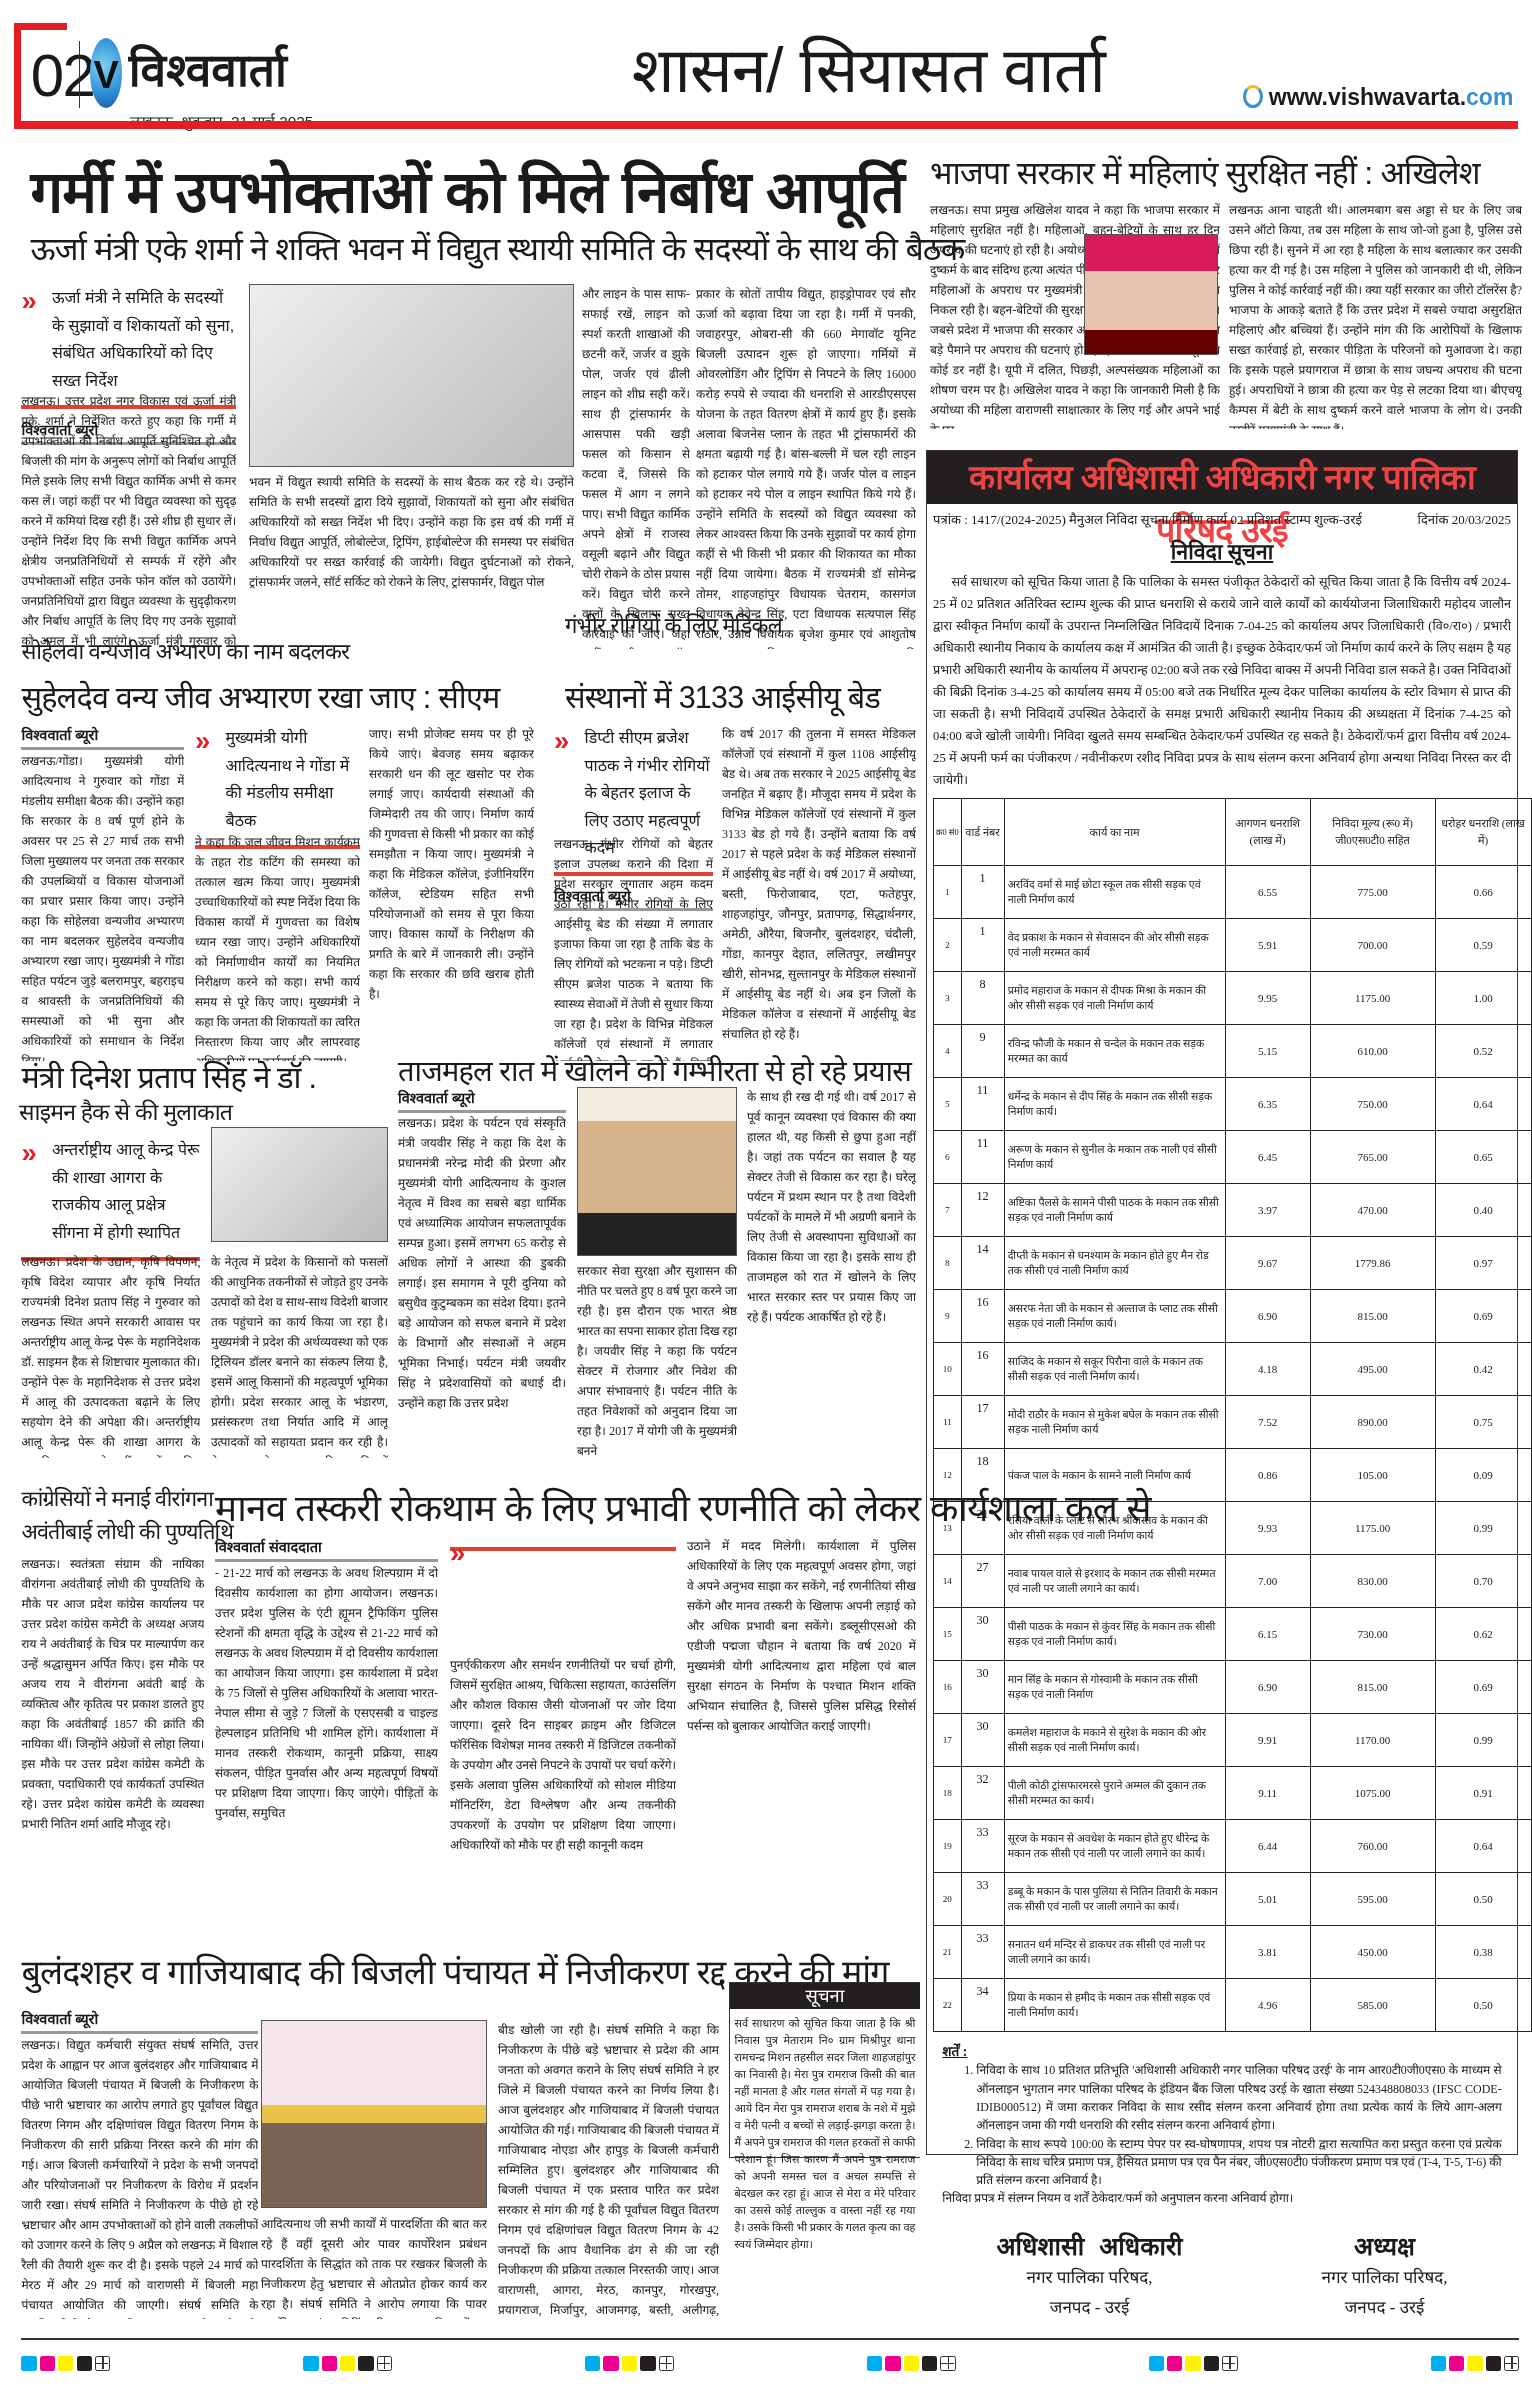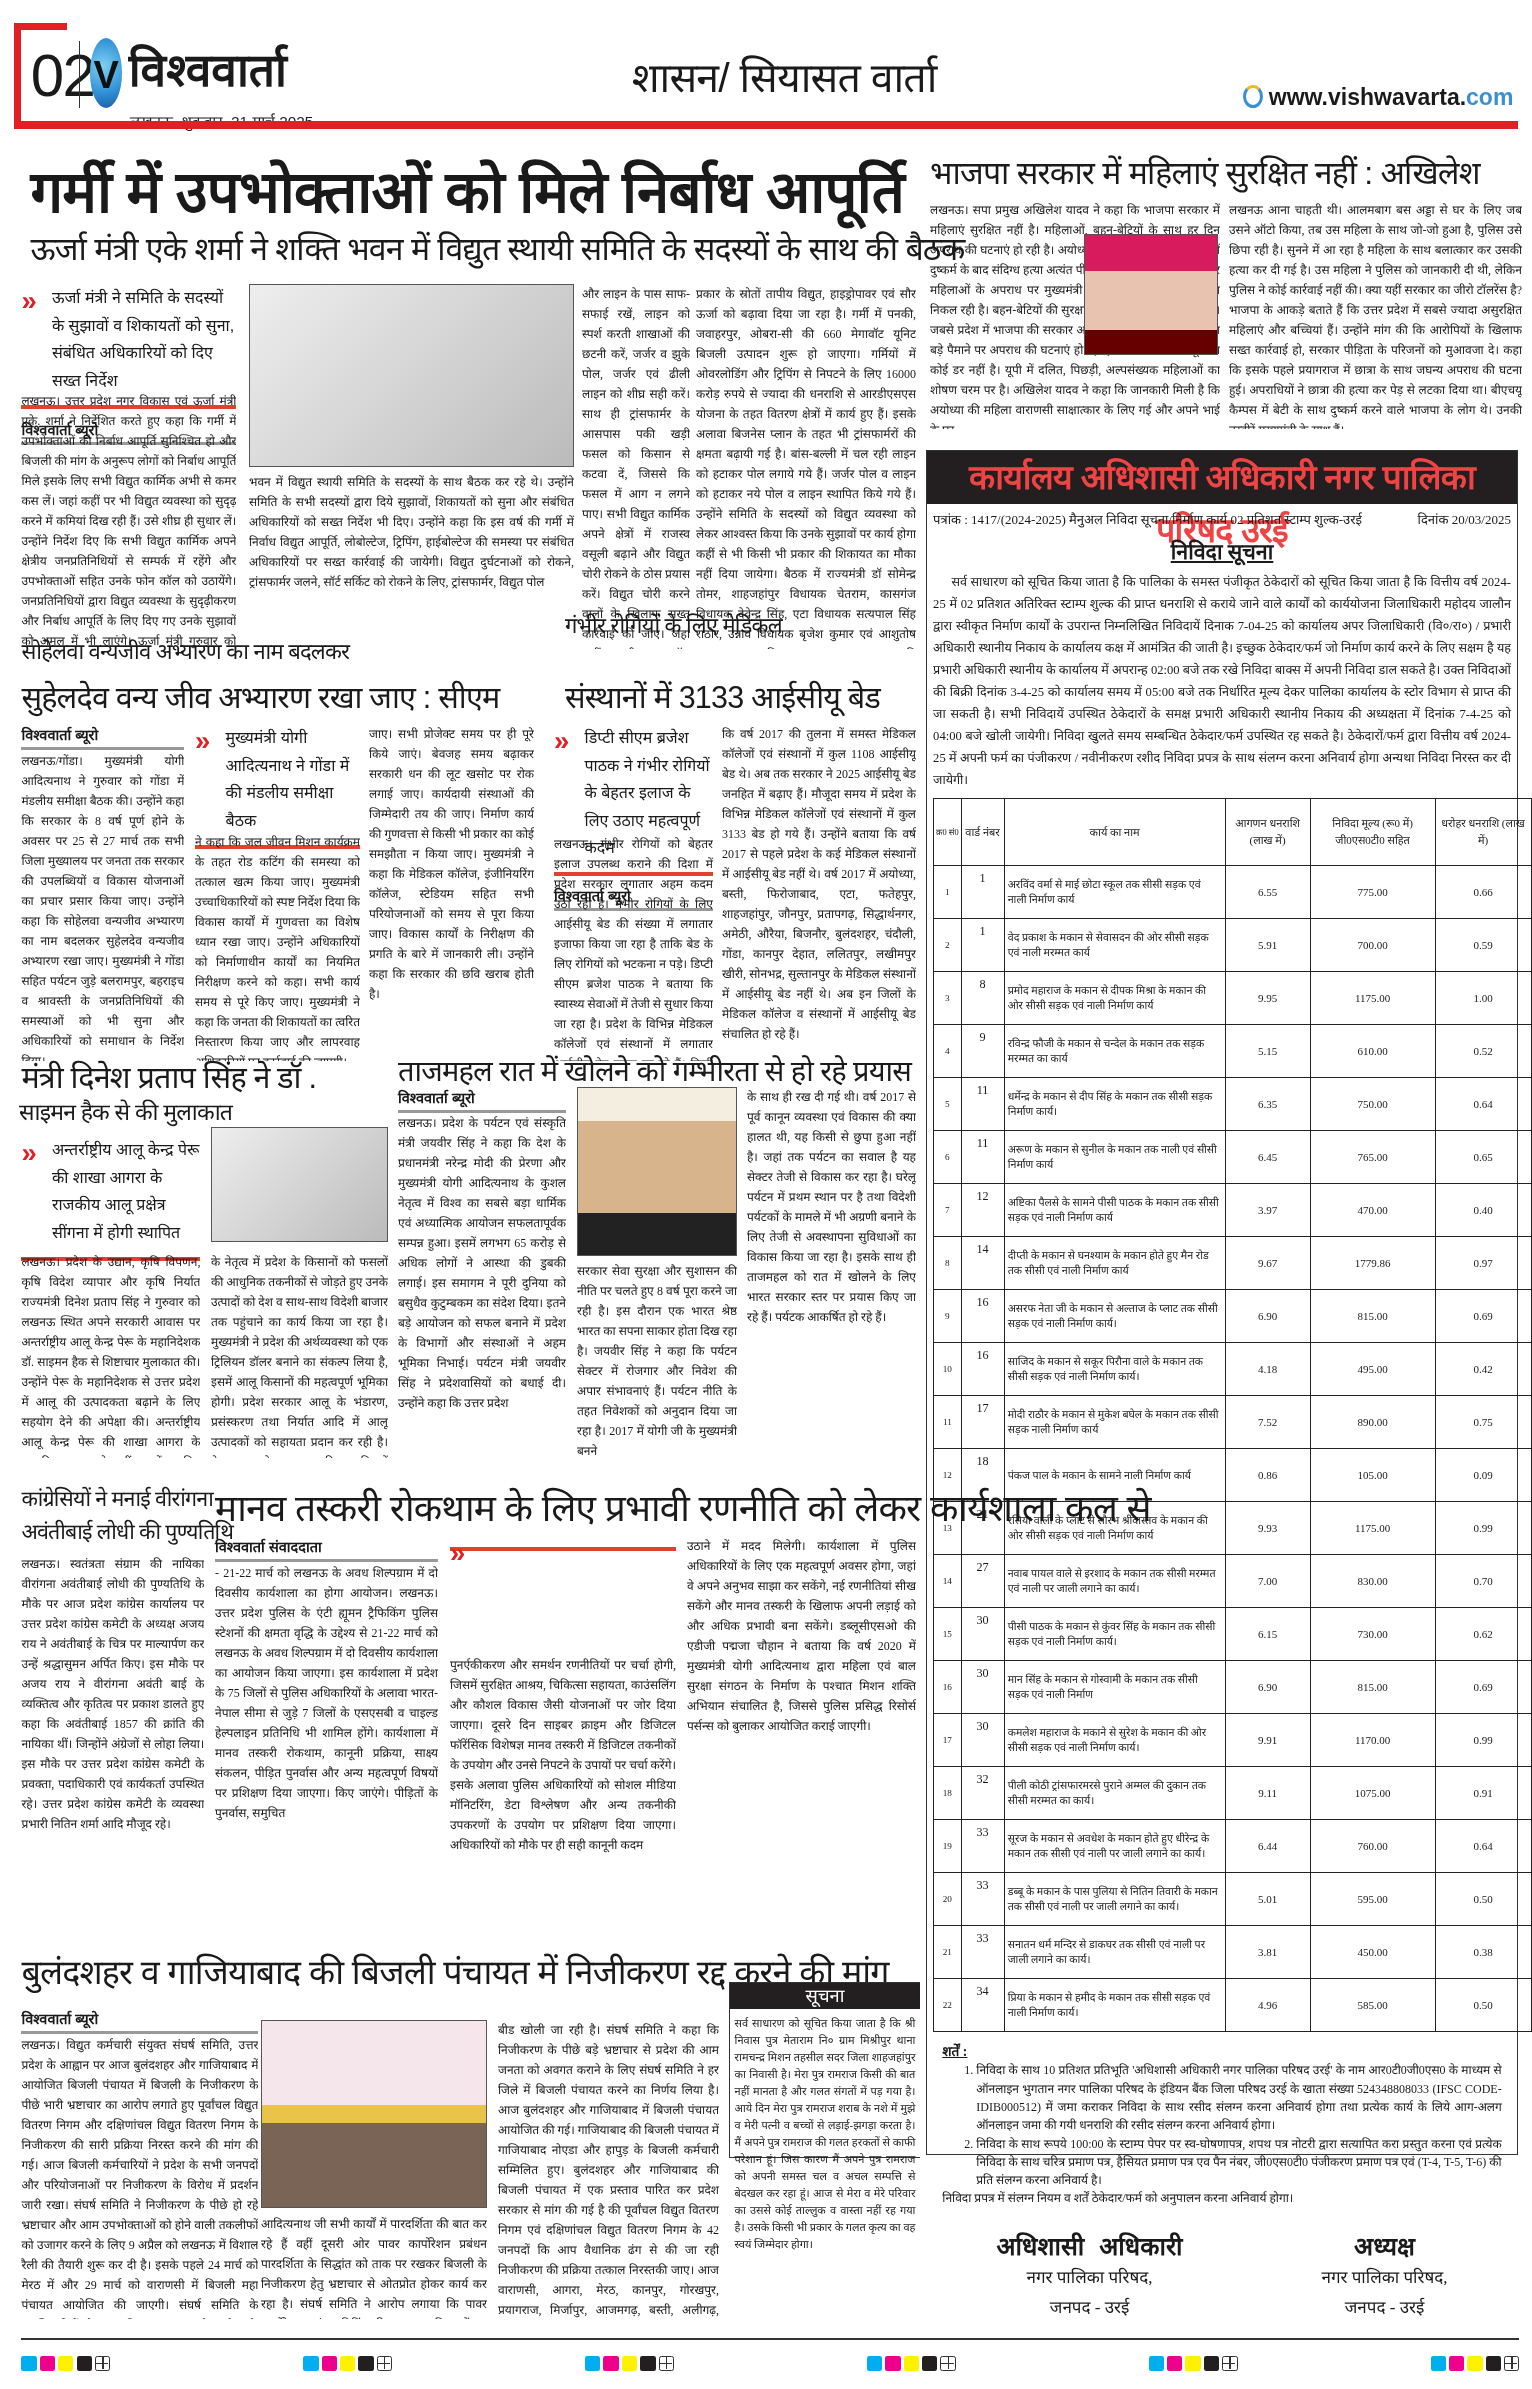--- a/index.html
+++ b/index.html
@@ -8,21 +8,21 @@
 
 #mast{left:13.7px;top:23px;width:1519px;height:105px}
 .redbox{position:absolute;left:0;top:0;width:53px;height:105px;border-left:7.6px solid #e31e24;border-top:7.6px solid #e31e24}
 .redline{position:absolute;left:0;top:98px;width:1504px;height:7.6px;background:#e31e24}
 .pgno{position:absolute;left:17px;top:18.3px;font-size:60px;font-family:"Liberation Sans",sans-serif;font-weight:400;letter-spacing:-1.5px}
 .vbar{position:absolute;left:65px;top:18.3px;width:1.5px;height:67px;background:#333}
 .logo{position:absolute;left:76px;top:15.3px;width:32px;height:70px;border-radius:50%;background:radial-gradient(circle at 40% 40%,#7fd0f3,#2d8fd5 60%,#1d5aa0);}
 .logo span{position:absolute;left:3.8px;top:15.3px;font-size:38px;font-weight:bold;color:#111;font-family:"Liberation Sans",sans-serif}
 .brand{position:absolute;left:115px;top:13.7px;font-size:46px;font-weight:bold;font-family:"Liberation Sans",sans-serif}
 .dateline{position:absolute;left:116px;top:88px;font-size:15.3px;font-family:"Liberation Sans",sans-serif}
-.section{position:absolute;left:618px;top:25px;font-size:41px;font-family:"Liberation Sans",sans-serif;letter-spacing:-0.8px}
+.section{position:absolute;left:618px;top:2px;font-size:63px;font-family:"Liberation Sans",sans-serif;letter-spacing:-0.8px}
 .web{position:absolute;left:1229px;top:61px;font-size:23px;font-family:"Liberation Sans",sans-serif;font-weight:bold}
 .web .com{color:#3a8fd3;font-weight:bold}
 .ie{display:inline-block;width:20px;height:23px;border-radius:50%;border:3.8px solid #3a8fd3;border-top-color:#f3b81d;vertical-align:-3.1px;margin-right:6.1px}
 
 .h1{font-family:"Liberation Sans",sans-serif;font-weight:bold;font-size:53px;letter-spacing:-0.8px;white-space:nowrap}
 .h2{font-family:"Liberation Sans",sans-serif;font-size:35px;white-space:nowrap;letter-spacing:-0.8px}
 .h3{font-family:"Liberation Sans",sans-serif;font-size:32px;white-space:nowrap;line-height:1.25;letter-spacing:-0.8px}
 .col{font-size:12px;line-height:20px;text-align:justify;overflow:hidden}
 .byline{font-family:"Liberation Sans",sans-serif;font-size:14.5px;font-weight:bold;border-bottom:3.1px solid #999;padding-bottom:3.1px;margin-bottom:4.6px}
 .pull{font-family:"Liberation Sans",sans-serif;font-size:16px;line-height:27.5px;padding-left:30.5px;position:relative;border-bottom:4.6px solid #e2412f;padding-bottom:10.7px}

